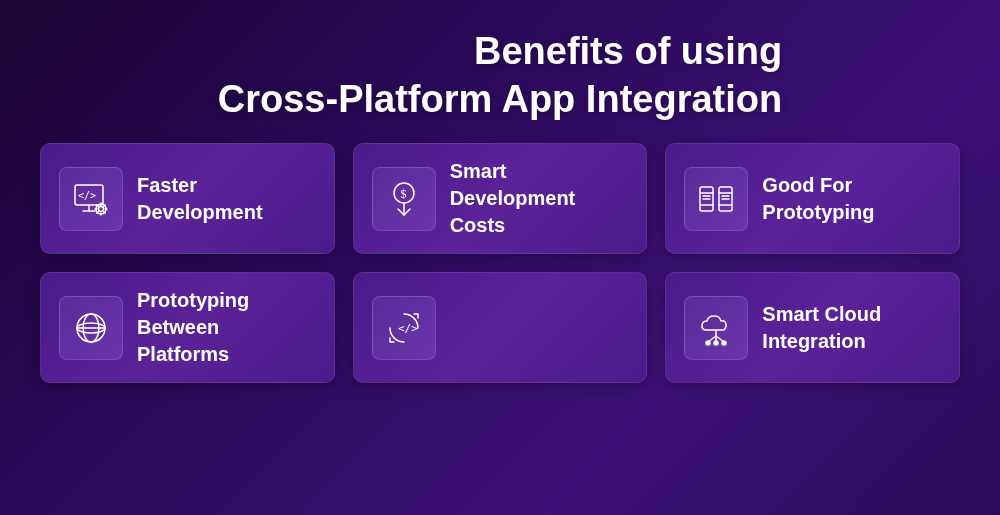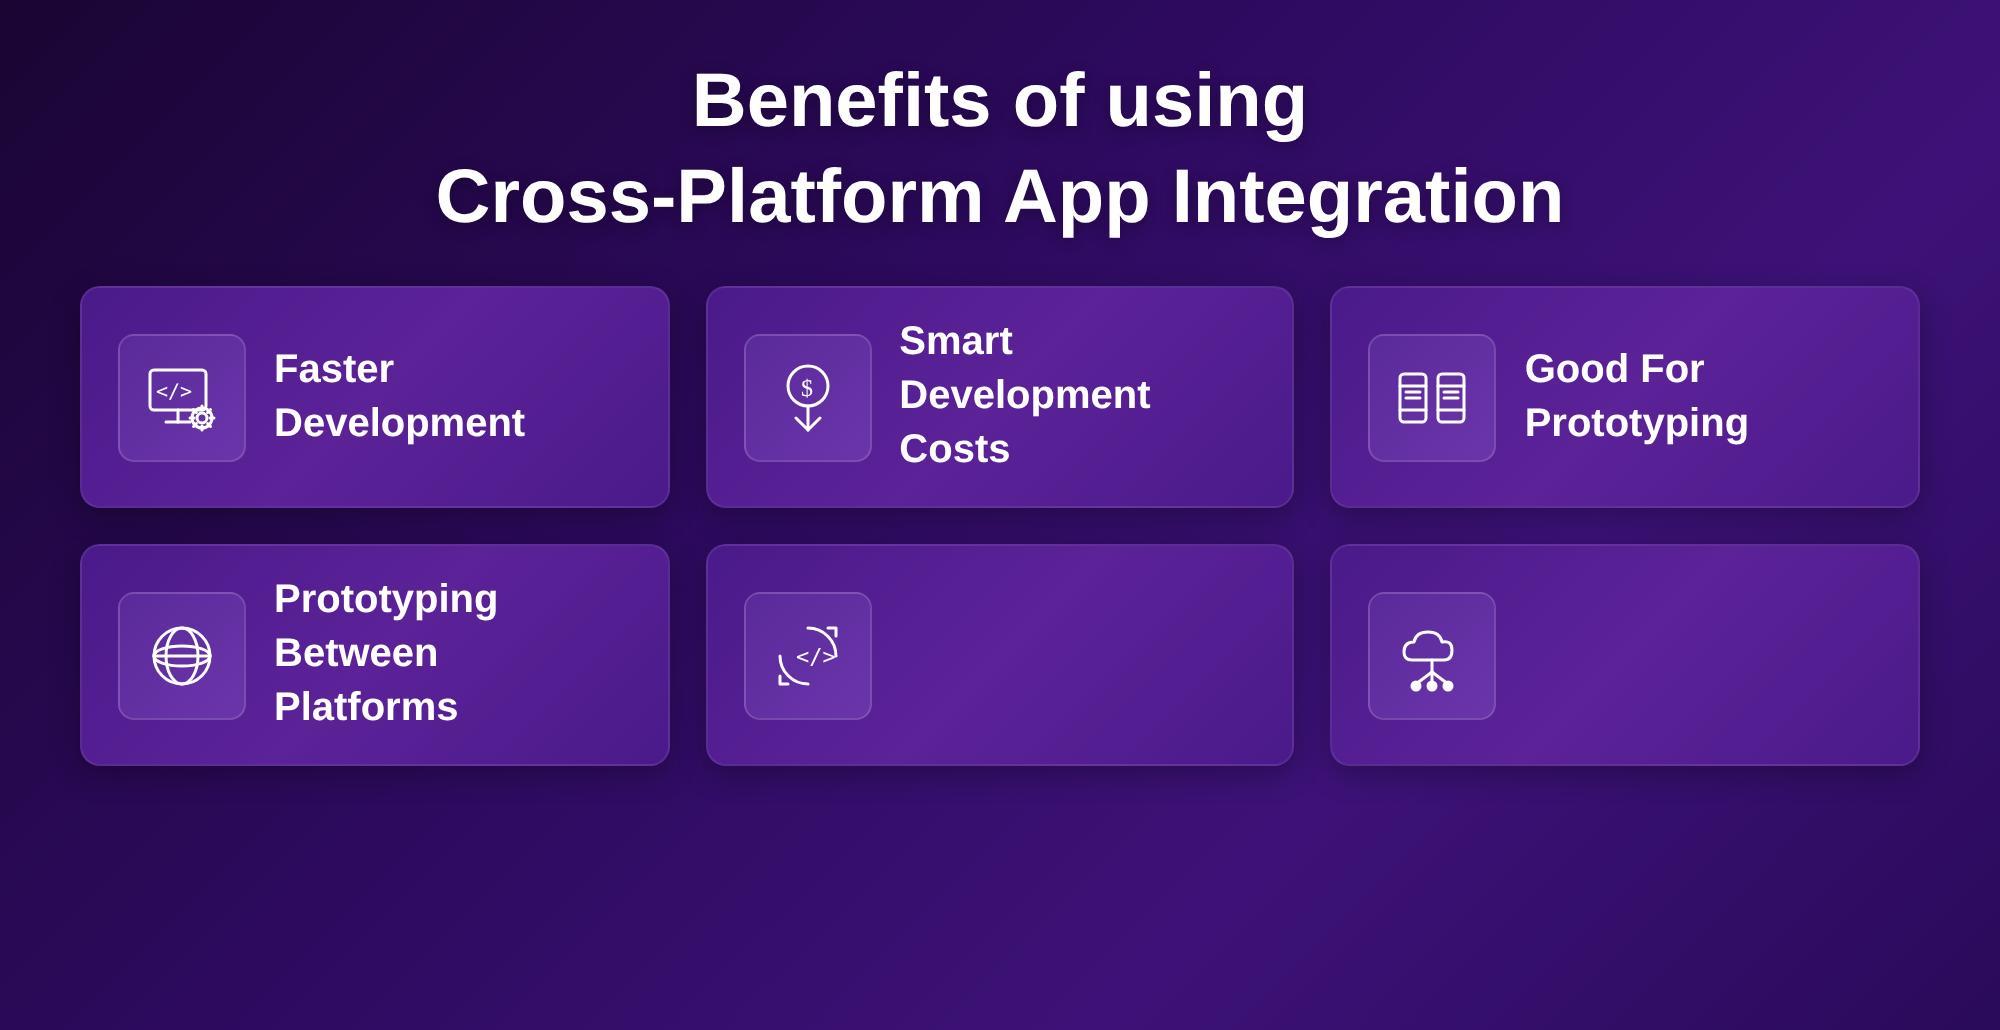--- a/index.html
+++ b/index.html
@@ -20,20 +20,21 @@
       text-align: center;
       padding: 28px 20px 20px;
     }
 
     .header h1 {
       color: #ffffff;
       font-size: 38px;
       font-weight: 800;
       line-height: 1.25;
       text-shadow: 0 2px 8px rgba(0,0,0,0.3);
+      text-align: right;
     }
 
     .cards-container {
       display: flex;
       flex-direction: column;
       gap: 18px;
       width: 960px;
       padding: 0 20px;
     }
 
@@ -200,15 +201,17 @@
 
           <line x1="20" y1="22" x2="20" y2="28"></line>
           <line x1="20" y1="28" x2="12" y2="34"></line>
           <line x1="20" y1="28" x2="28" y2="34"></line>
           <line x1="20" y1="28" x2="20" y2="34"></line>
           <circle cx="12" cy="35" r="2" fill="white"></circle>
           <circle cx="20" cy="35" r="2" fill="white"></circle>
           <circle cx="28" cy="35" r="2" fill="white"></circle>
         </svg>
       </div>
+      <div class="card-label" style="white-space:pre-line">Smart Cloud
+Integration</div>
     </div>
   </div>
 </div>
 
 </body></html>

